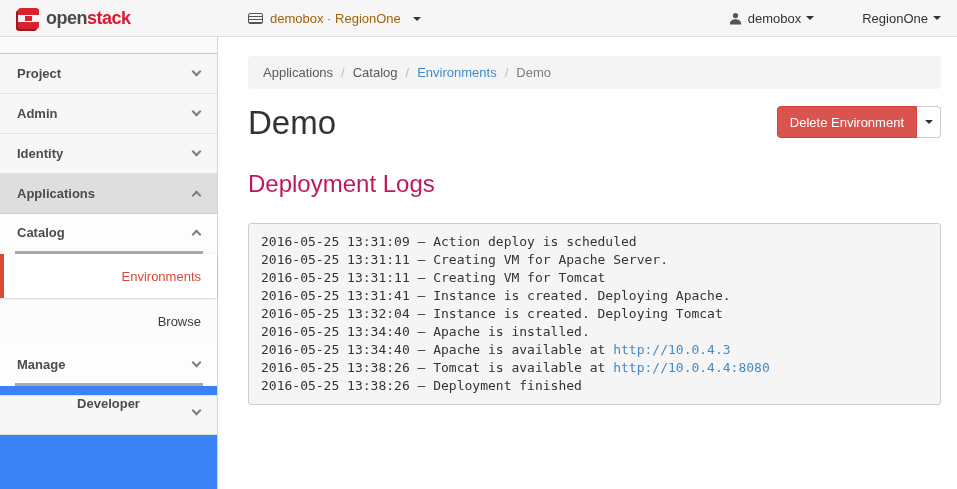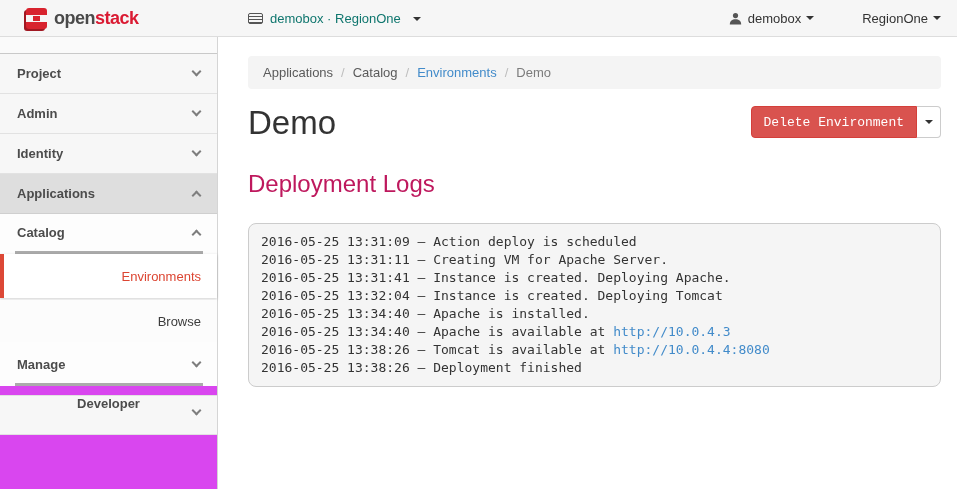--- a/index.html
+++ b/index.html
@@ -6,46 +6,46 @@
   html,body { margin:0; padding:0; }
   body {
     width:957px; height:489px; overflow:hidden; position:relative;
     font-family:"Liberation Sans", sans-serif; background:#fff; color:#333;
   }
 
   
   .topbar {
     position:absolute; top:0; left:0; width:957px; height:37px;
     background:#f6f6f6; border-bottom:1px solid #ddd;
-    display:flex; align-items:center;padding-left:8px;
+    display:flex; align-items:center;
   }
   .logo { display:flex; align-items:center; margin-left:18px; gap:7px; cursor:pointer; }
   .logo-cube { width:21px; height:21px; position:relative; background:#d8232e; border-radius:3px; box-shadow:-2px 2px 0 #a01822; }
   .logo-cube .band { position:absolute; left:0; right:0; top:7px; height:7px; background:#f6f6f6; }
   .logo-cube .core { position:absolute; left:7px; top:8px; width:7px; height:5px; background:#d8232e; }
   .logo-text { font-size:18px; font-weight:bold; color:#4a4a4a; letter-spacing:-0.5px; }
   .logo-text .stack { color:#da1a32; }
 
   .switcher {
     position:absolute; left:248px; top:0; height:37px;
-    display:flex; align-items:center; gap:7px; font-size:13px; color:#0f766e; cursor:pointer;
+    display:flex; align-items:center; gap:7px; font-size:13px; color:#a16207; cursor:pointer;
   }
   .panel-icon { width:15px; height:11px; border:1px solid #555; border-radius:2px; background:
     linear-gradient(#555 1px, transparent 1px); background-size:100% 3px; background-position:0 2px; background-repeat:repeat-y; }
   .caret { display:inline-block; width:0; height:0; border-left:4px solid transparent;
     border-right:4px solid transparent; border-top:4px solid #333; margin-left:5px; }
 
   .topbar-right { margin-left:auto; display:flex; align-items:center; gap:48px; margin-right:16px; font-size:13px; color:#333; }
   .menu-entry { display:flex; align-items:center; cursor:pointer;justify-content:center; }
   .user-ico { margin-right:6px; display:inline-flex; }
 
   
   .sidebar {
     position:absolute; top:37px; left:0; width:218px; height:452px;
-    background:#d946ef; border-right:1px solid #d5d5d5;
+    background:#3b82f6; border-right:1px solid #d5d5d5;
   }
   .side-stub { height:17px; background:#fafafa; border-bottom:1px solid #c9c9c9; }
   .side-row {
     height:40px; display:flex; align-items:center; padding:0 17px;
     font-size:13px; font-weight:bold; color:#4c4c4c;
     border-bottom:1px solid #e2e2e2; background:#f7f7f7; cursor:pointer;
   }
   .side-row.expanded { background:#dedede; border-bottom:1px solid #cfcfcf; }
   .chev { width:7px; height:7px; border-right:2px solid #7e7e7e; border-bottom:2px solid #7e7e7e; margin-left:auto; }
   .chev.down { transform:rotate(45deg); margin-top:-4px; }
@@ -80,41 +80,41 @@
   .breadcrumb .bc-link { color:#428bca; cursor:pointer; }
   .breadcrumb .bc-active { color:#7c7c7c; }
 
   .page-header { display:flex; justify-content:space-between; align-items:flex-start; margin-top:12px; }
   .page-title { font-size:33px; font-weight:300; color:#333; margin:0; line-height:44px; }
 
   .btn-group { display:flex; margin-top:5px; }
   .btn-danger {
     background:#d9534f; border:1px solid #d43f3a; color:#fff;
     font-size:13px; padding:7px 12px; border-radius:4px 0 0 4px;
-    font-family:Liberation Mono, monospace; cursor:pointer; height:32px;
+    font-family:Liberation Sans, sans-serif; cursor:pointer; height:32px;
   }
   .btn-caret {
     background:#fff; border:1px solid #ccc; border-left:0; width:24px; height:32px;
     border-radius:0 4px 4px 0; display:flex; align-items:center; justify-content:center; cursor:pointer;
   }
   .btn-caret .caret { margin-left:0; }
 
   .tabs { margin-top:34px; display:flex; border-bottom:1px solid #ddd; align-items:flex-end; }
   .tab {
     font-size:13px; color:#428bca; padding:10px 0; margin-right:32px; cursor:pointer;
   }
   .tab.active {
     color:#5b6670; background:#fff; border:1px solid #ddd; border-bottom:1px solid #fff;
     border-radius:4px 4px 0 0; padding:10px 15px; margin-bottom:-1px; margin-right:0; cursor:default;
   }
 
   .section-title { font-size:24px; font-weight:400; color:#be185d; margin:25px 0 25px; }
 
   .log-box {
-    background:#f5f5f5; border:1px solid #ccc; border-radius:8px;
+    background:#f5f5f5; border:1px solid #ccc; border-radius:3px;
     padding:9px 12px; font-family:"DejaVu Sans Mono", monospace;
     font-size:13px; line-height:18px; color:#333; width:693px;
   }
   .log-line { white-space:pre; }
   .log-line a { color:#428bca; text-decoration:none; cursor:pointer; }
 </style>
 </head>
 <body>
 
 <div class="topbar">
@@ -220,20 +220,21 @@
       </button>
     </div>
   </div>
 
 
   <h2 class="section-title">Deployment Logs</h2>
 
   <div class="log-box" id="log-box">
       <div class="log-line">2016-05-25 13:31:09 — Action deploy is scheduled</div>
       <div class="log-line">2016-05-25 13:31:11 — Creating VM for Apache Server.</div>
+      <div class="log-line">2016-05-25 13:31:11 — Creating VM for Tomcat</div>
       <div class="log-line">2016-05-25 13:31:41 — Instance is created. Deploying Apache.</div>
       <div class="log-line">2016-05-25 13:32:04 — Instance is created. Deploying Tomcat</div>
       <div class="log-line">2016-05-25 13:34:40 — Apache is installed.</div>
       <div class="log-line">2016-05-25 13:34:40 — Apache is available at <a href="#">http://10.0.4.3</a></div>
       <div class="log-line">2016-05-25 13:38:26 — Tomcat is available at <a href="#">http://10.0.4.4:8080</a></div>
       <div class="log-line">2016-05-25 13:38:26 — Deployment finished</div>
     </div>
 </div>
 
 </body></html>

